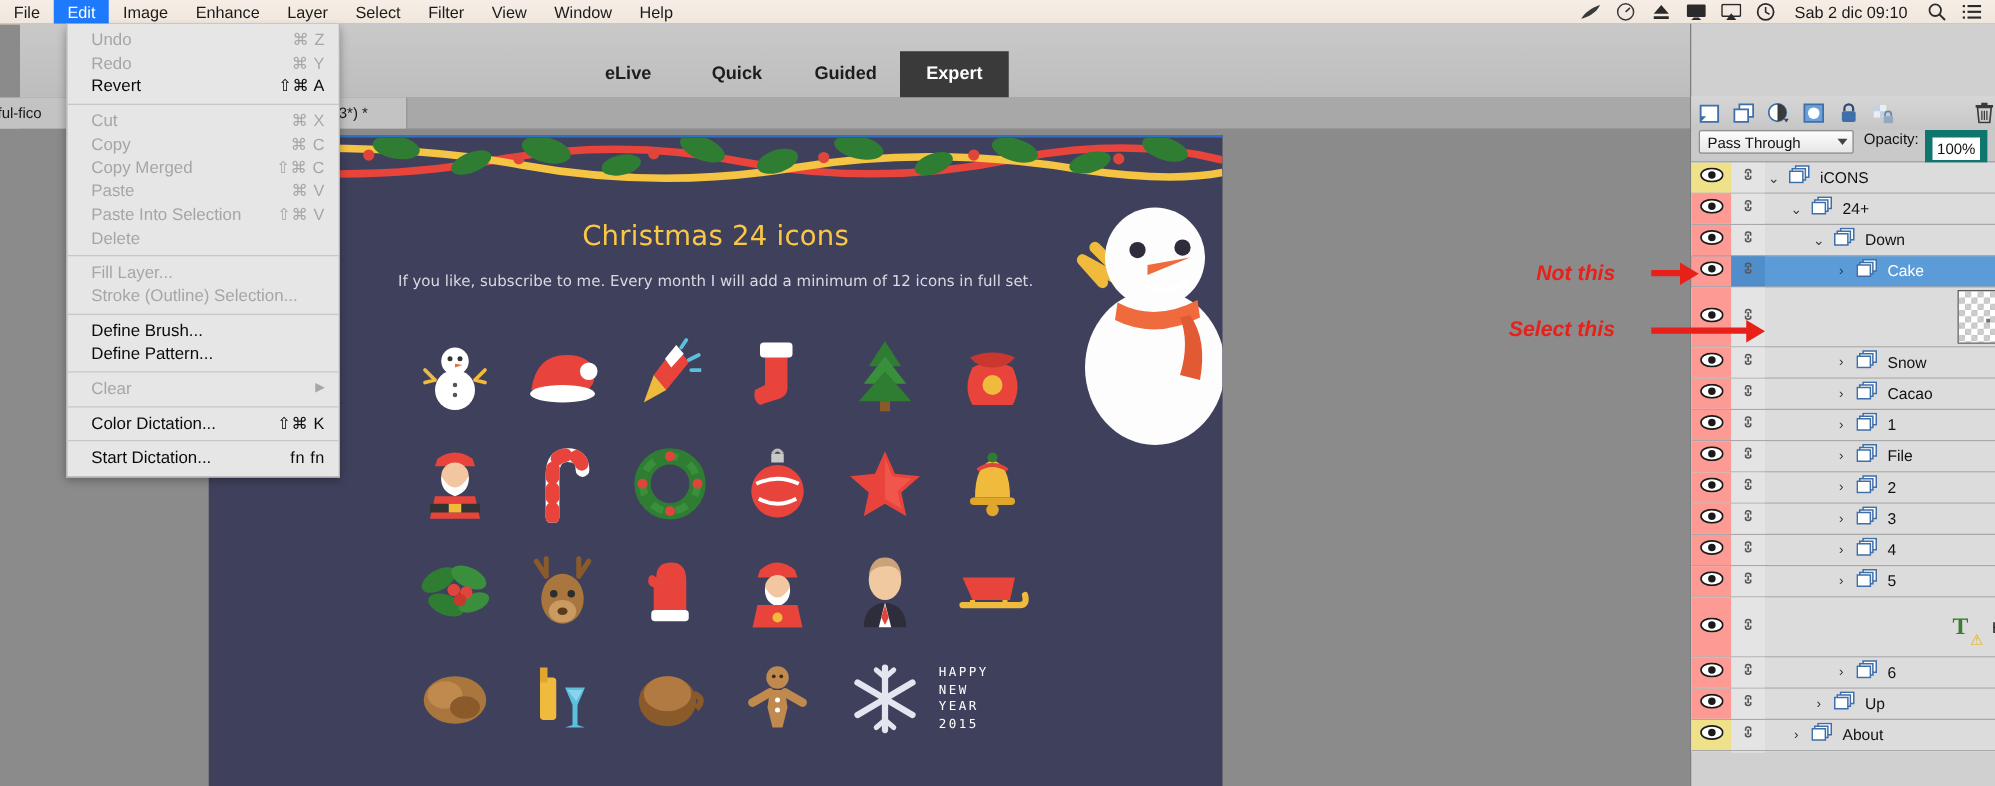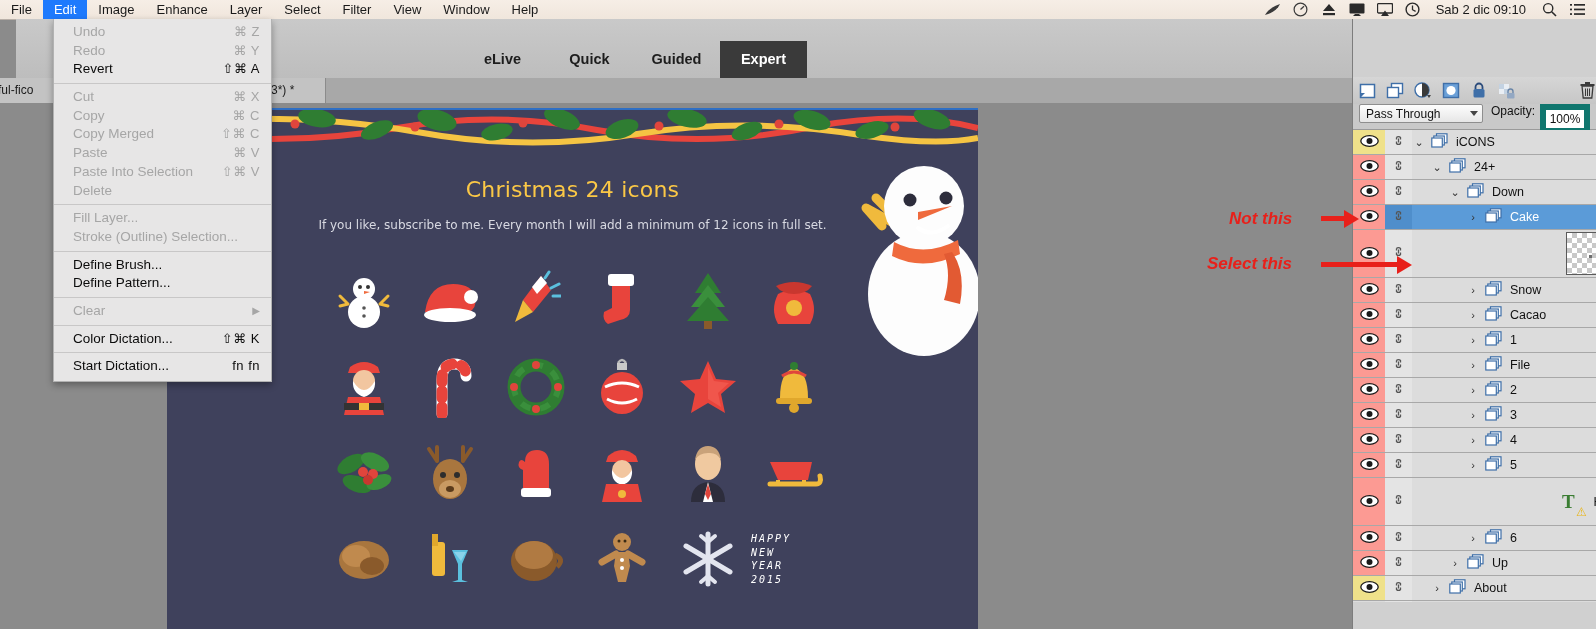--- a/index.html
+++ b/index.html
@@ -83,21 +83,21 @@
   #ctitle{position:absolute;left:0;top:67px;width:811px;text-align:center;
     font-size:22px;color:#fbc846;font-family:"DejaVu Sans",sans-serif;letter-spacing:.2px;}
   #csub{position:absolute;left:0;top:108px;width:811px;text-align:center;
     font-size:12px;color:#d8d9e2;font-family:"DejaVu Sans",sans-serif;}
 
   
   #snowman{position:absolute;right:0;top:44px;width:130px;height:210px;}
 
   
   #grid{position:absolute;left:154px;top:148px;width:520px;}
-  .grow{display:flex;height:86px;align-items:center;font-style:italic;}
+  .grow{display:flex;height:86px;align-items:center;}
   .gcell{width:86px;height:86px;position:relative;margin-right:0;}
   .gcell svg{position:absolute;left:50%;top:50%;transform:translate(-50%,-50%);}
   #hny{position:absolute;left:0;top:0;width:86px;height:86px;display:flex;flex-direction:column;justify-content:center;
       font-family:"DejaVu Sans Mono",monospace;font-size:10px;color:#fff;letter-spacing:2px;line-height:13.5px;}
 
   
   #layers{position:absolute;left:1336px;top:0;width:260px;height:610px;background:#d0d0d0;border-left:1px solid #7d7d7d;}
   #panel-toolbar{position:absolute;left:0;top:58px;width:260px;height:27px;background:linear-gradient(to bottom,#d6d6d6,#c6c6c6);border-bottom:1px solid #9a9a9a;display:flex;align-items:center;}
   #panel-toolbar .ptool{width:28px;height:27px;display:flex;align-items:center;justify-content:center;}
   #panel-toolbar .spacer{flex:1;}

